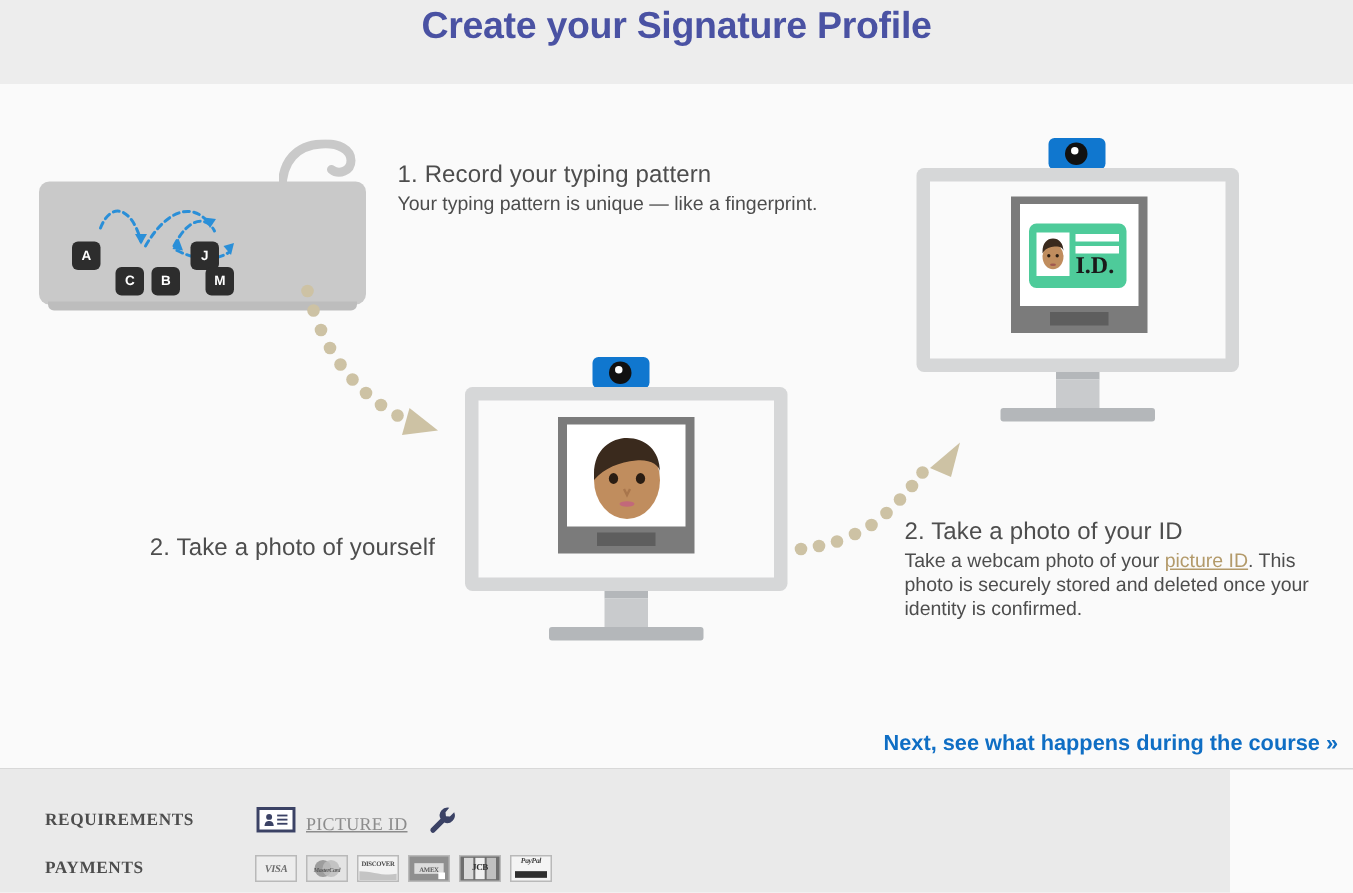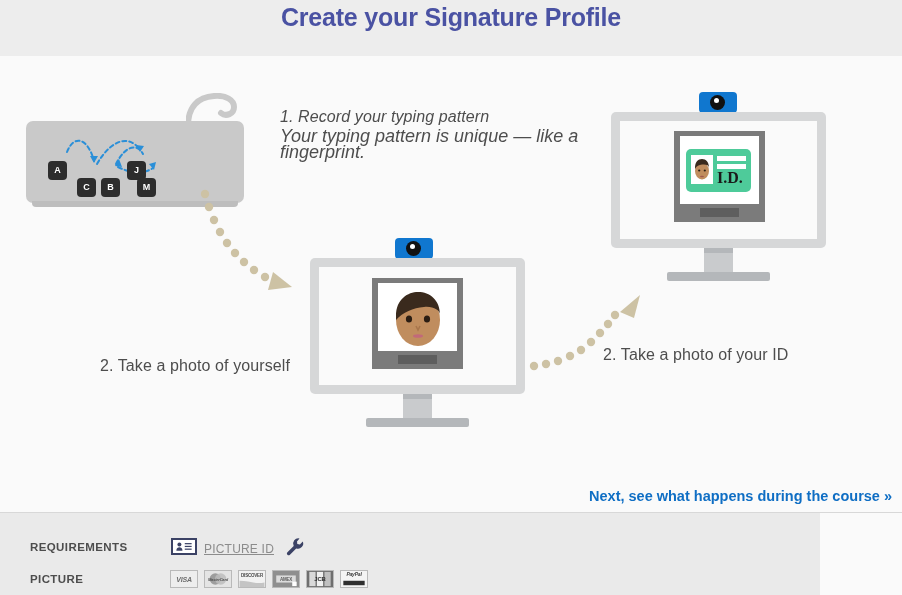--- a/index.html
+++ b/index.html
@@ -165,21 +165,21 @@
     position: absolute;
   }
   .step-title {
     font-size: 16px;
     color: #4d4d4d;
     font-weight: normal;
     letter-spacing: 0.1px;
     white-space: nowrap;
   }
   .step-desc {
-    font-size: 18px;
+    font-size: 13px;
     color: #4d4d4d;
     line-height: 16px;
     margin-top: 2px;
   }
   .step-right { text-align: right; }
   .link-gold {
     color: #b39a6a;
     text-decoration: underline;
   }
   
@@ -200,20 +200,21 @@
     left: 0; top: 512px;
     width: 902px; height: 1px;
     background: #d8d8d8;
   }
   
   .footer {
     position: absolute;
     left: 0; top: 513px;
     width: 820px; height: 82px;
     background: #eaeaea;
+    font-family: Liberation Serif, serif;
   }
   .foot-row { position: absolute; left: 0; width: 902px; }
   .foot-label {
     position: absolute;
     left: 30px;
     font-size: 11.5px;
     font-weight: bold;
     color: #4d4d4d;
     letter-spacing: 0.4px;
   }
@@ -287,21 +288,21 @@
         </g>
       </svg>
 
       <div class="key" style="left:22px; top:73px;">A</div>
       <div class="key" style="left:51px; top:90px;">C</div>
       <div class="key" style="left:75px; top:90px;">B</div>
       <div class="key" style="left:101px; top:73px;">J</div>
       <div class="key" style="left:111px; top:90px;">M</div>
     </div>
 
-    <div class="step" style="left:280px; top:52px; width:300px;font-style:italic;">
+    <div class="step" style="left:265px; top:52px; width:300px;">
       <div class="step-title">1. Record your typing pattern</div>
       <div class="step-desc">Your typing pattern is unique — like a fingerprint.</div>
     </div>
 
     <svg class="arrow-svg" style="left:195px; top:130px; width:110px; height:115px;" viewBox="0 0 110 115">
       <g fill="#cdc2a4">
         <circle cx="10" cy="8" r="4.2"></circle>
         <circle cx="14" cy="21" r="4.2"></circle>
         <circle cx="19" cy="34" r="4.2"></circle>
         <circle cx="25" cy="46" r="4.2"></circle>
@@ -390,20 +391,21 @@
         <div class="id-text" style="left:31px; top:20px; font-size:16px;">I.D.</div>
       </div>
 
       <div class="mon-neck-top" style="left:93px; top:156px; width:29px; height:5px;"></div>
       <div class="mon-neck" style="left:93px; top:161px; width:29px; height:19px;"></div>
       <div class="mon-base" style="left:56px; top:180px; width:103px; height:9px;"></div>
     </div>
 
     <div class="step" style="left:603px; top:290px; width:275px;">
       <div class="step-title">2. Take a photo of your ID</div>
+      <div class="step-desc"><span>Take a webcam photo of your </span><a href="#" class="link-gold">picture ID</a><span>. This photo is securely stored and deleted once your identity is confirmed.</span></div>
     </div>
 
   </div>
 
   <a href="#" class="next-link">Next, see what happens during the course »</a>
 
   <div class="divider"></div>
 
   <div class="footer">
 
@@ -420,21 +422,21 @@
         </svg>
       </div>
       <a href="#" class="foot-link" style="left:204px; top:5px;">PICTURE ID</a>
 
       <svg class="wrench-icon" style="left:285px; top:0px; width:20px; height:20px;" viewBox="0 0 20 20">
         <path d="M14.5 1.5 a5.2 5.2 0 0 0 -5.8 7.4 l-6.5 6.5 a1.8 1.8 0 0 0 2.5 2.5 l6.5 -6.5 a5.2 5.2 0 0 0 6.6 -6.9 l-2.9 2.9 l-2.6 -0.3 l-0.3 -2.6 z" fill="#3b4265"></path>
       </svg>
     </div>
 
     <div class="foot-row" style="top:57px; height:22px;">
-      <div class="foot-label" style="top:3px;">PICTURE</div>
+      <div class="foot-label" style="top:3px;">PAYMENTS</div>
 
       <div class="card" style="left:170px; top:0px;">
         <div class="card-txt" style="font-size:7px;">VISA</div>
       </div>
 
       <div class="card" style="left:204px; top:0px; background:#e4e4e4;">
         <svg viewBox="0 0 28 18" style="position:absolute;left:0;top:0;width:100%;height:100%;">
           <circle cx="11" cy="9" r="6.4" fill="#9d9d9d"></circle>
           <circle cx="17" cy="9" r="6.4" fill="#bdbdbd" fill-opacity="0.85"></circle>
         </svg>

